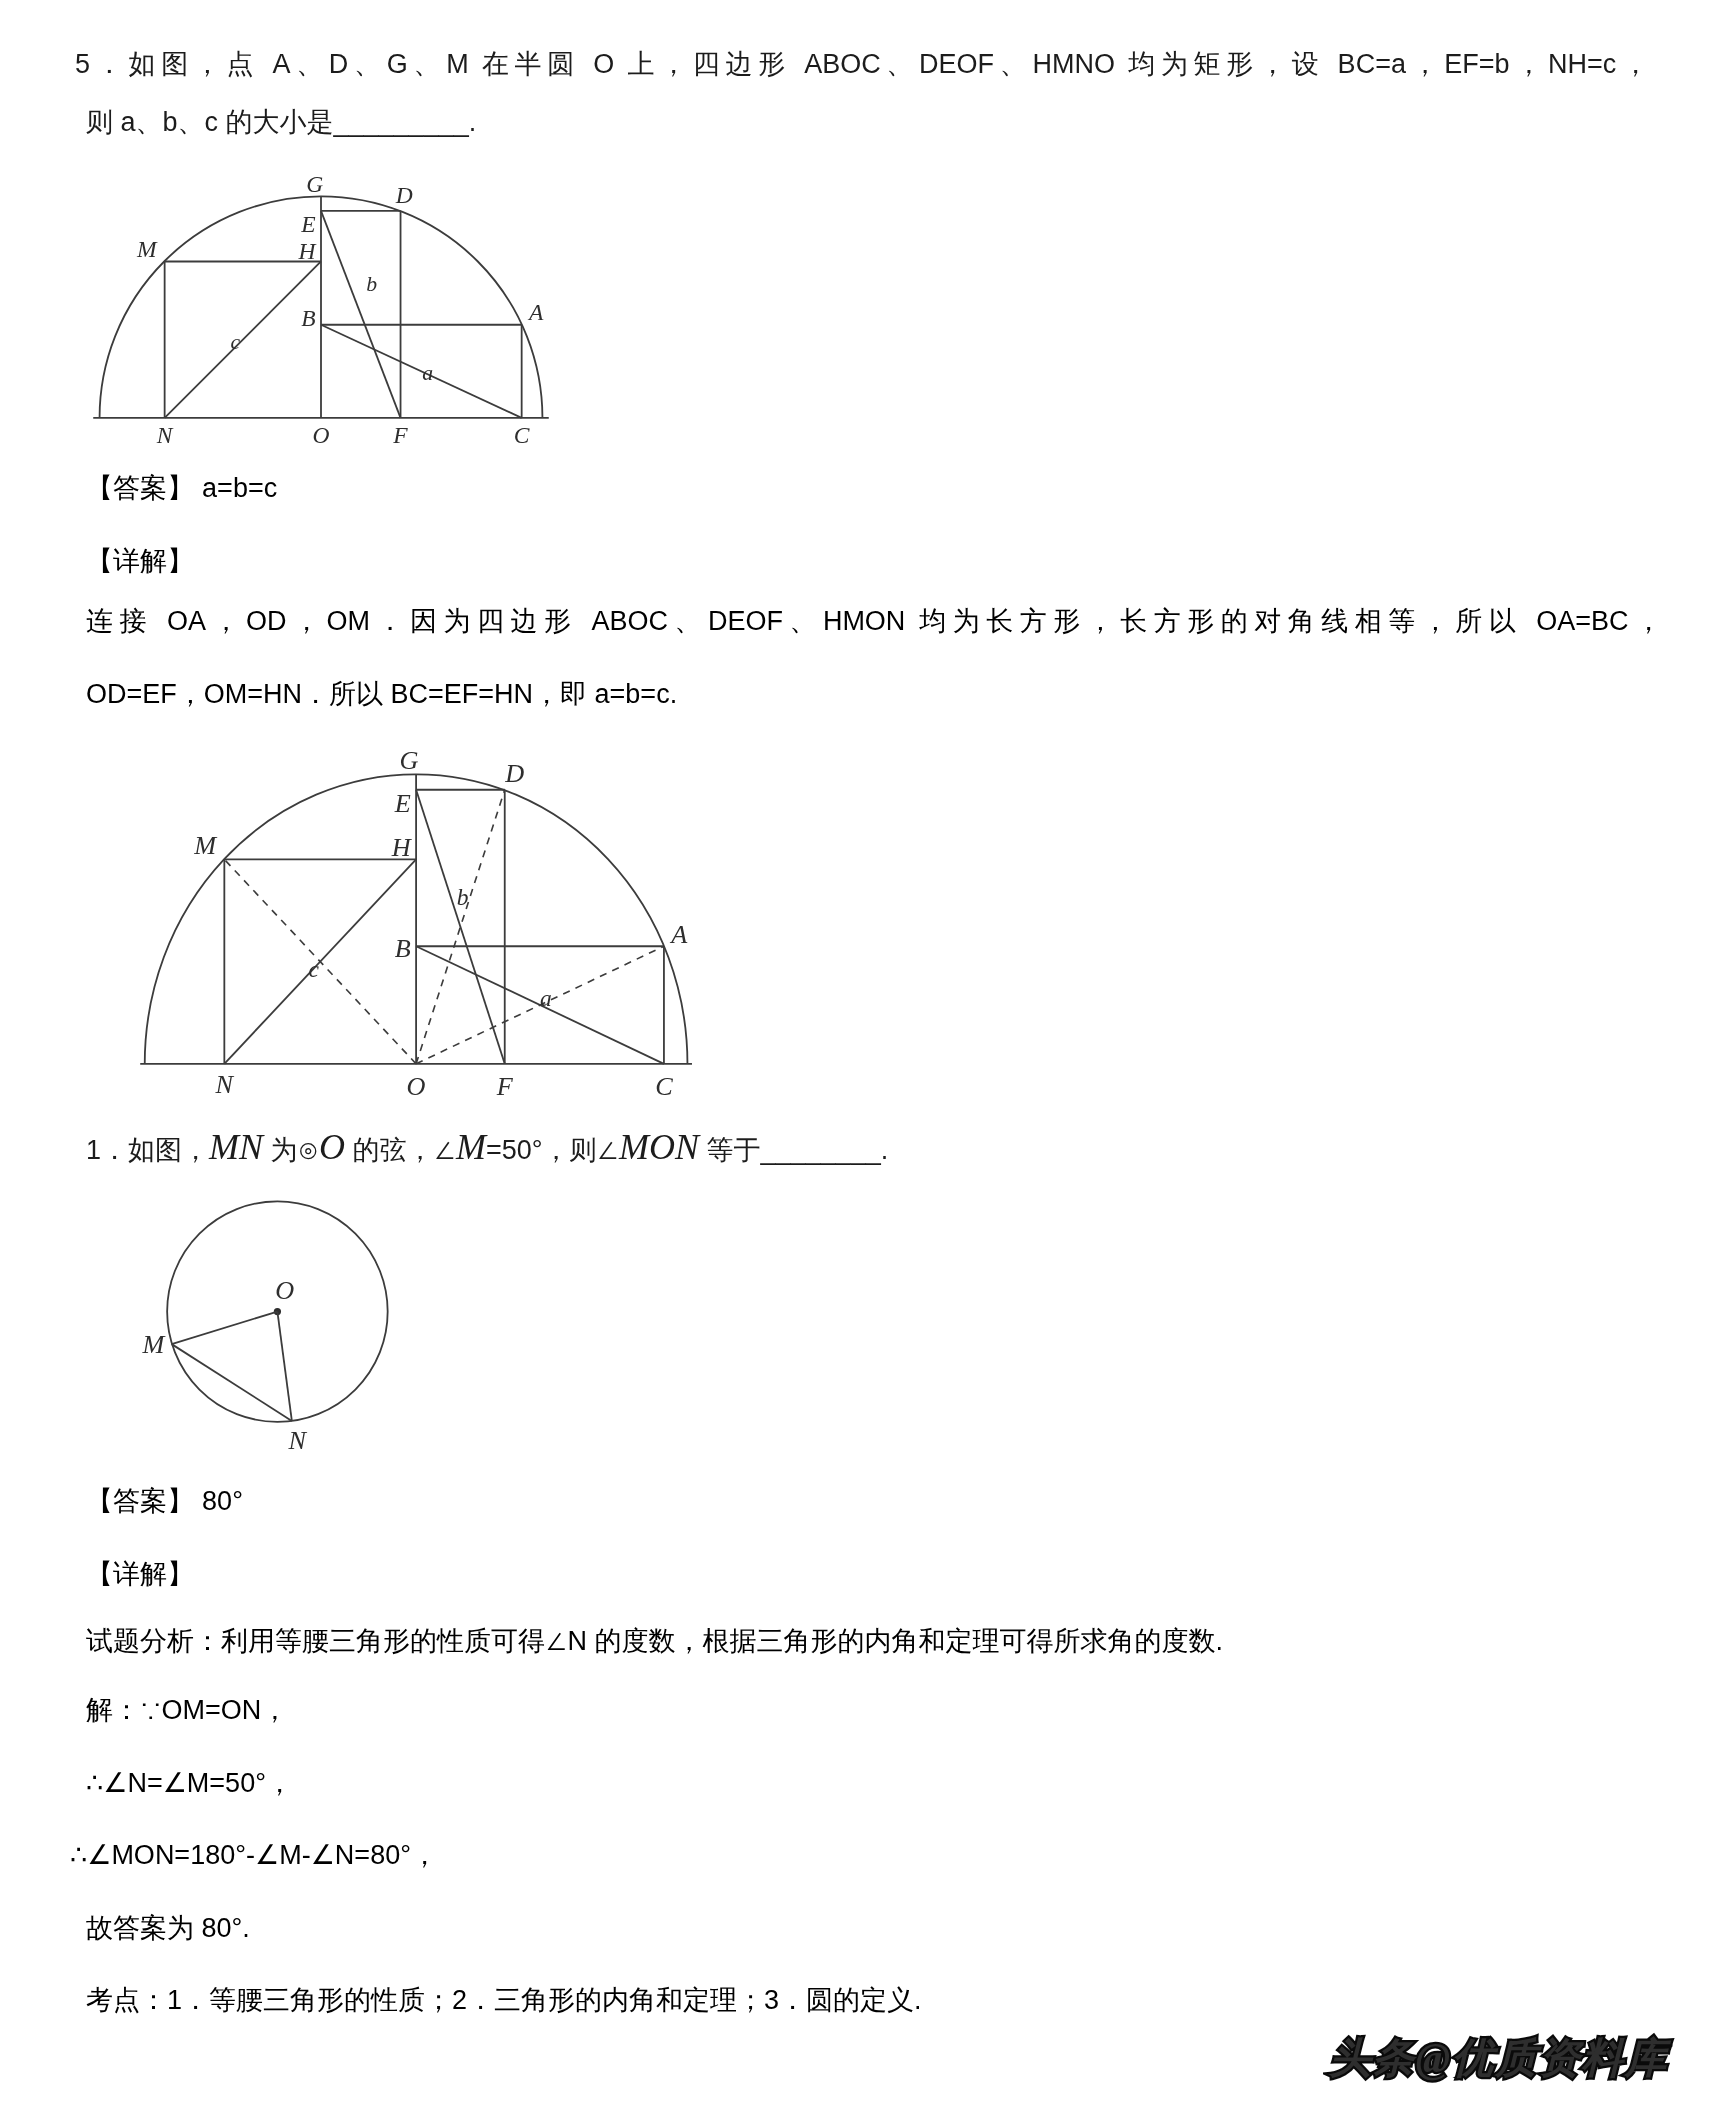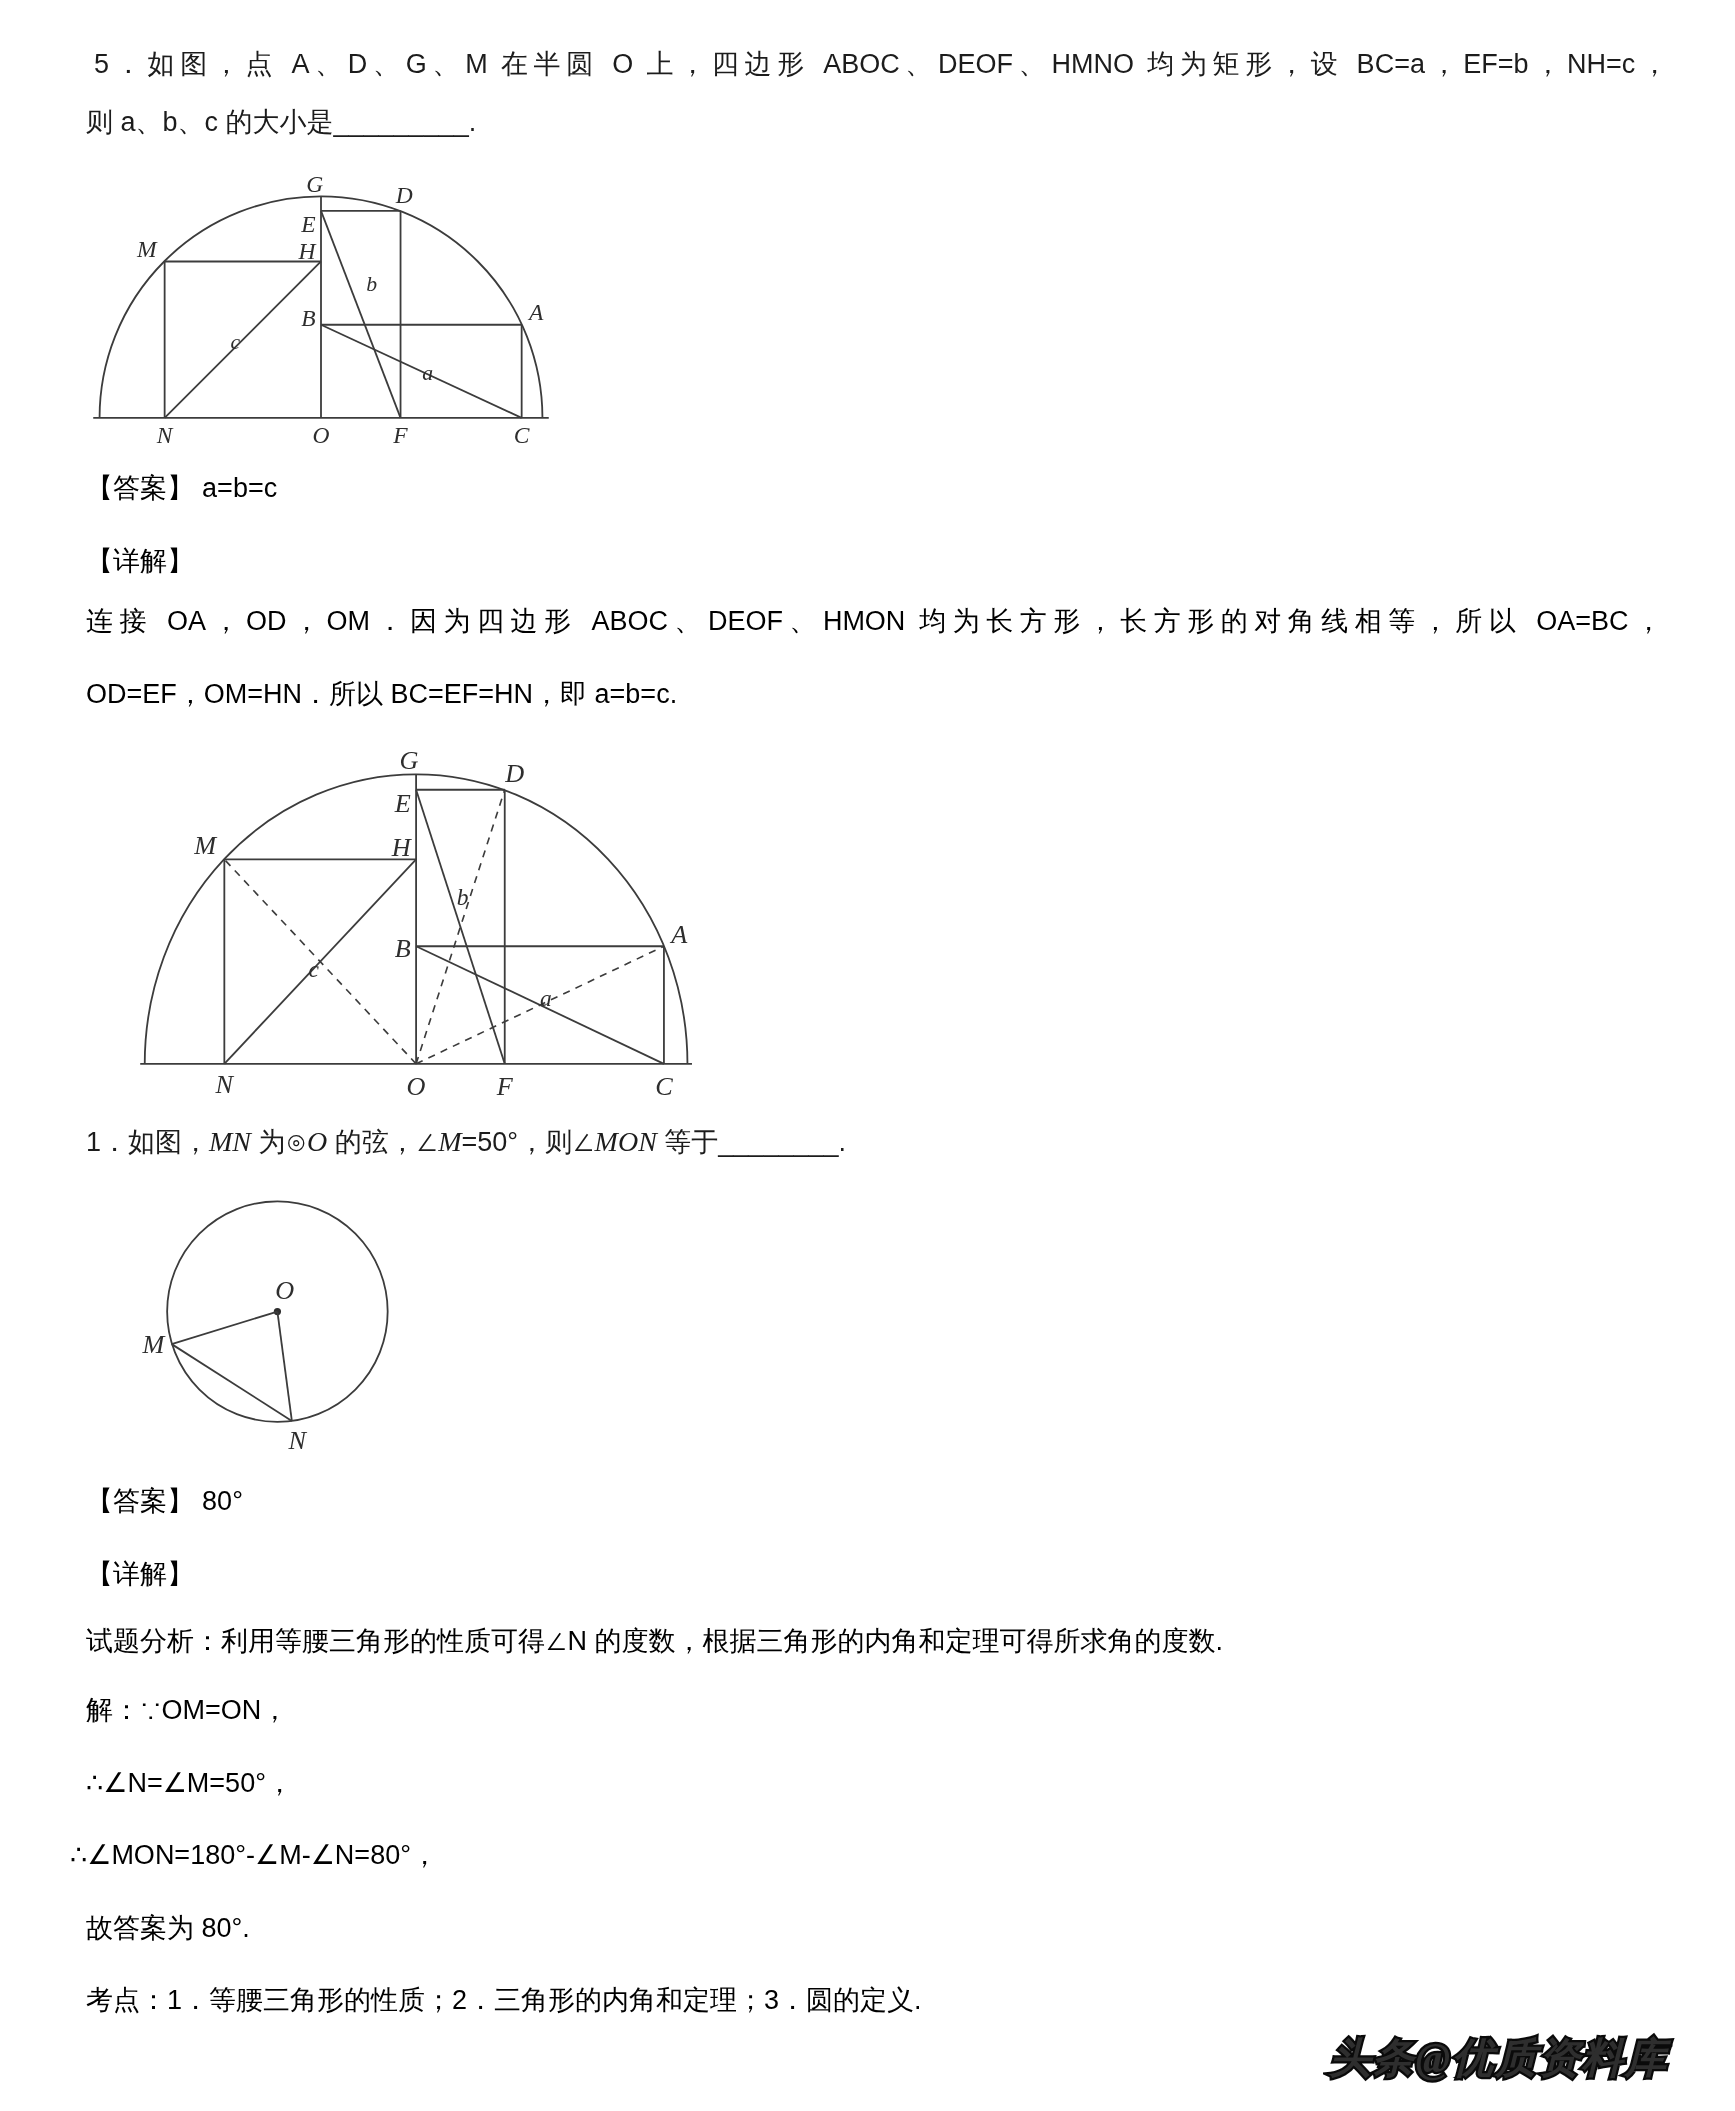--- a/index.html
+++ b/index.html
@@ -2,32 +2,32 @@
 <html style="font-size:14.5px"><head>
 <meta charset="utf-8">
 <style>
   html,body{margin:0;padding:0;background:#ffffff;}
   #page{position:relative;width:1736px;height:2111px;background:#ffffff;overflow:hidden;
         font-family:"Liberation Sans",sans-serif;color:#1c1c1c;}
   .line{position:absolute;font-size:27px;line-height:1.3;white-space:nowrap;text-align:right;}
   .jline{position:absolute;font-size:27px;line-height:1.3;text-align:justify;text-align-last:justify;text-justify:inter-character;}
   .red{color:#000000;}
   .vgap{margin-left:8.1px;}
-  .it{font-family:"Liberation Serif",serif;font-style:italic;font-size:28px;}
+  .it{font-family:"Liberation Serif",serif;font-style:italic;font-size:36px;}
   svg text{font-family:"Liberation Serif",serif;font-style:italic;fill:#2e2e2e;}
   .figstroke{stroke:#3c3c3c;stroke-width:2;fill:none;}
   .figdash{stroke:#3c3c3c;stroke-width:1.8;fill:none;stroke-dasharray:8 7;}
   #watermark{position:absolute;left:1323px;top:2023px;}
 </style>
 </head>
 <body>
 
 <div id="page">
 
-  <div class="jline" style="left:94px;top:47px;width:1574px;">5．如图，点 A、D、G、M 在半圆 O 上，四边形 ABOC、DEOF、HMNO 均为矩形，设 BC=a，EF=b，NH=c，</div>
+  <div class="jline" style="left:75px;top:47px;width:1574px;">5．如图，点 A、D、G、M 在半圆 O 上，四边形 ABOC、DEOF、HMNO 均为矩形，设 BC=a，EF=b，NH=c，</div>
   <div class="line" style="left:86px;top:105px;">则 a、b、c 的大小是_________.</div>
 
   <svg style="position:absolute;left:86px;top:172px;" width="470" height="282" viewBox="0 0 520 312">
     <path class="figstroke" d="M 15 272 A 245 245 0 0 1 505 272"></path>
     <line class="figstroke" x1="8" y1="272" x2="512" y2="272"></line>
     <line class="figstroke" x1="260" y1="272" x2="260" y2="27"></line>
 
     <line class="figstroke" x1="87" y1="272" x2="87" y2="99"></line>
     <line class="figstroke" x1="87" y1="99" x2="260" y2="99"></line>
 

